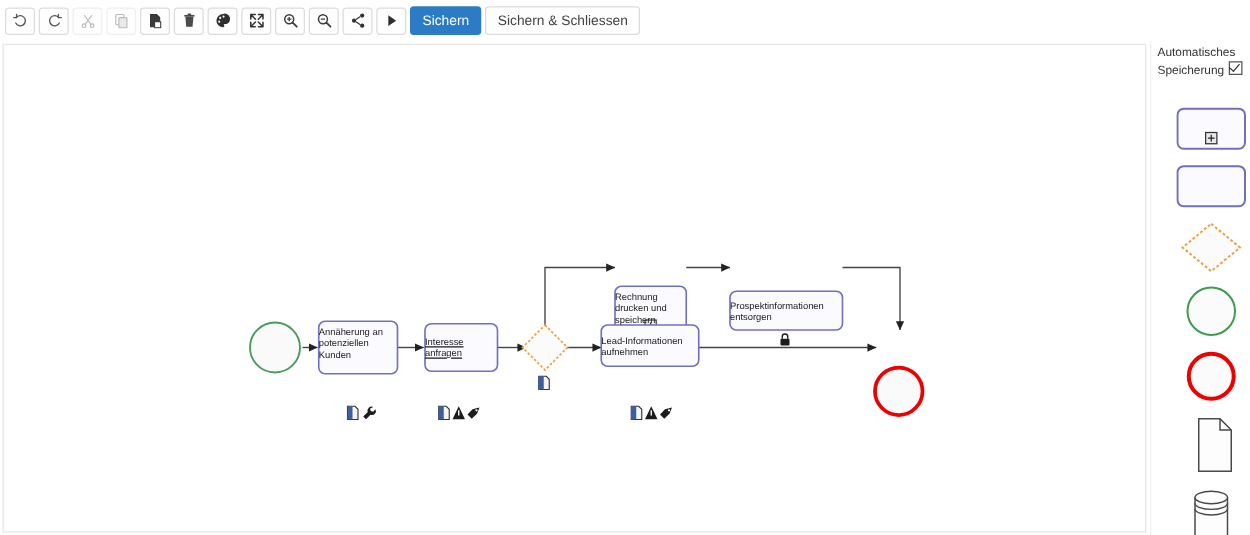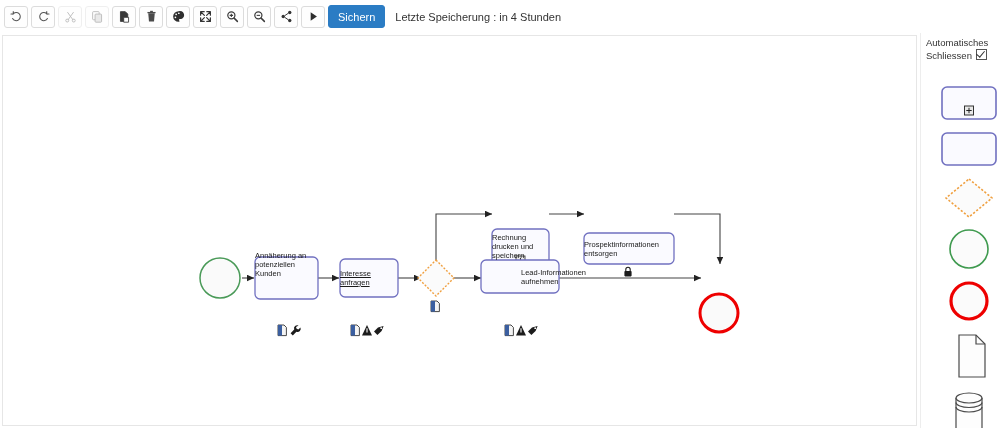--- a/index.html
+++ b/index.html
@@ -209,21 +209,21 @@
       </svg>
     </div>
 
     <div class="tb-btn">
       <svg width="13" height="13" viewBox="0 0 16 16">
         <path d="M4.5 2.8 L12.2 8 L4.5 13.2 z" fill="#2f2f2f"></path>
       </svg>
     </div>
 
     <div class="tb-text primary">Sichern</div>
-    <div id="last-save">Letzte Speicherung : in 4 Stunden</div>
+    <div class="tb-text">Sichern &amp; Schliessen</div>
   </div>
 
   <div id="canvas">
 
     <svg width="915" height="391">
       <defs>
         <marker id="arrow" markerWidth="7" markerHeight="7" refX="6.4" refY="3" orient="auto">
           <path d="M0,0 L6.5,3 L0,6 z" fill="#222"></path>
         </marker>
       </defs>
@@ -295,32 +295,32 @@
       <g transform="translate(513,289)">
         <path d="M5,0 L10,10.4 H0 z" fill="#1c1c1c"></path>
         <path d="M5,3.2 v4.2" stroke="#fff" stroke-width="1.1"></path>
       </g>
       <g transform="translate(525,290)">
         <path d="M9.6,0 L4,1.4 L0,5.6 l3.4,3.4 4.2,-4 z" fill="#1c1c1c"></path>
         <circle cx="7.2" cy="2.2" r="0.9" fill="#fff"></circle>
       </g>
     </svg>
 
-    <div class="node-label" style="left:252px; top:215px; width:63px;">Annäherung an potenziellen Kunden</div>
+    <div class="node-label" style="left:252px; top:225px; width:63px;">Annäherung an potenziellen Kunden</div>
     <div class="node-label" style="left:337px; top:233px; width:58px;text-decoration:underline;">Interesse anfragen</div>
     <div class="node-label" style="left:489px; top:197px; width:57px;">Rechnung drucken und speichern</div>
     <div class="node-label" style="left:581px; top:204px; width:108px;">Prospektinformationen entsorgen</div>
-    <div class="node-label" style="left:478px; top:232px; width:78px;margin-left:40px;">Lead-Informationen aufnehmen</div>
+    <div class="node-label" style="left:478px; top:232px; width:78px;">Lead-Informationen aufnehmen</div>
   </div>
 
   <div id="palette">
 
     <div id="align-row">
       <span>Automatisches</span><br>
-      <span>Schliessen</span><span class="cb"></span>
+      <span>Speicherung</span><span class="cb"></span>
     </div>
 
     <div class="pal-item" style="top:52px;">
       <svg width="56" height="36" viewBox="0 0 56 36">
         <rect x="1" y="2" width="54" height="32" rx="5" fill="#fafaff" stroke="#7070c0" stroke-width="1.6"></rect>
         <rect x="23.5" y="21" width="9" height="9" fill="#e8e8e8" stroke="#333" stroke-width="1"></rect>
         <path d="M28,22.8 v5.4 M25.3,25.5 h5.4" stroke="#222" stroke-width="1"></path>
       </svg>
     </div>
 

